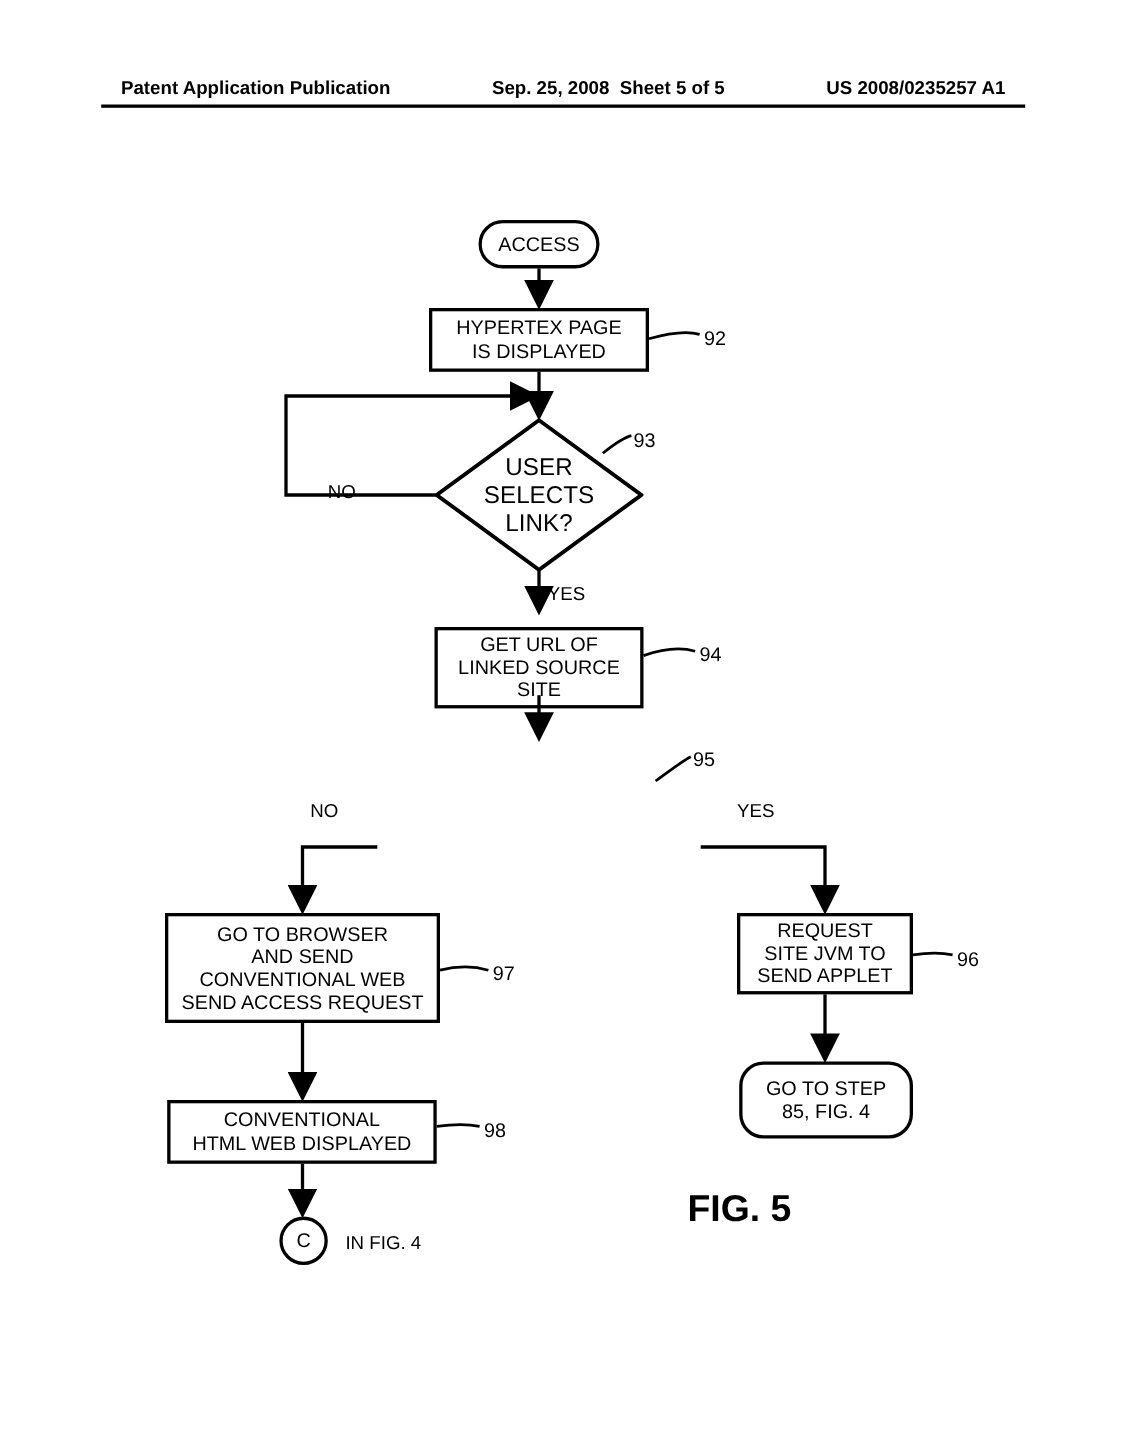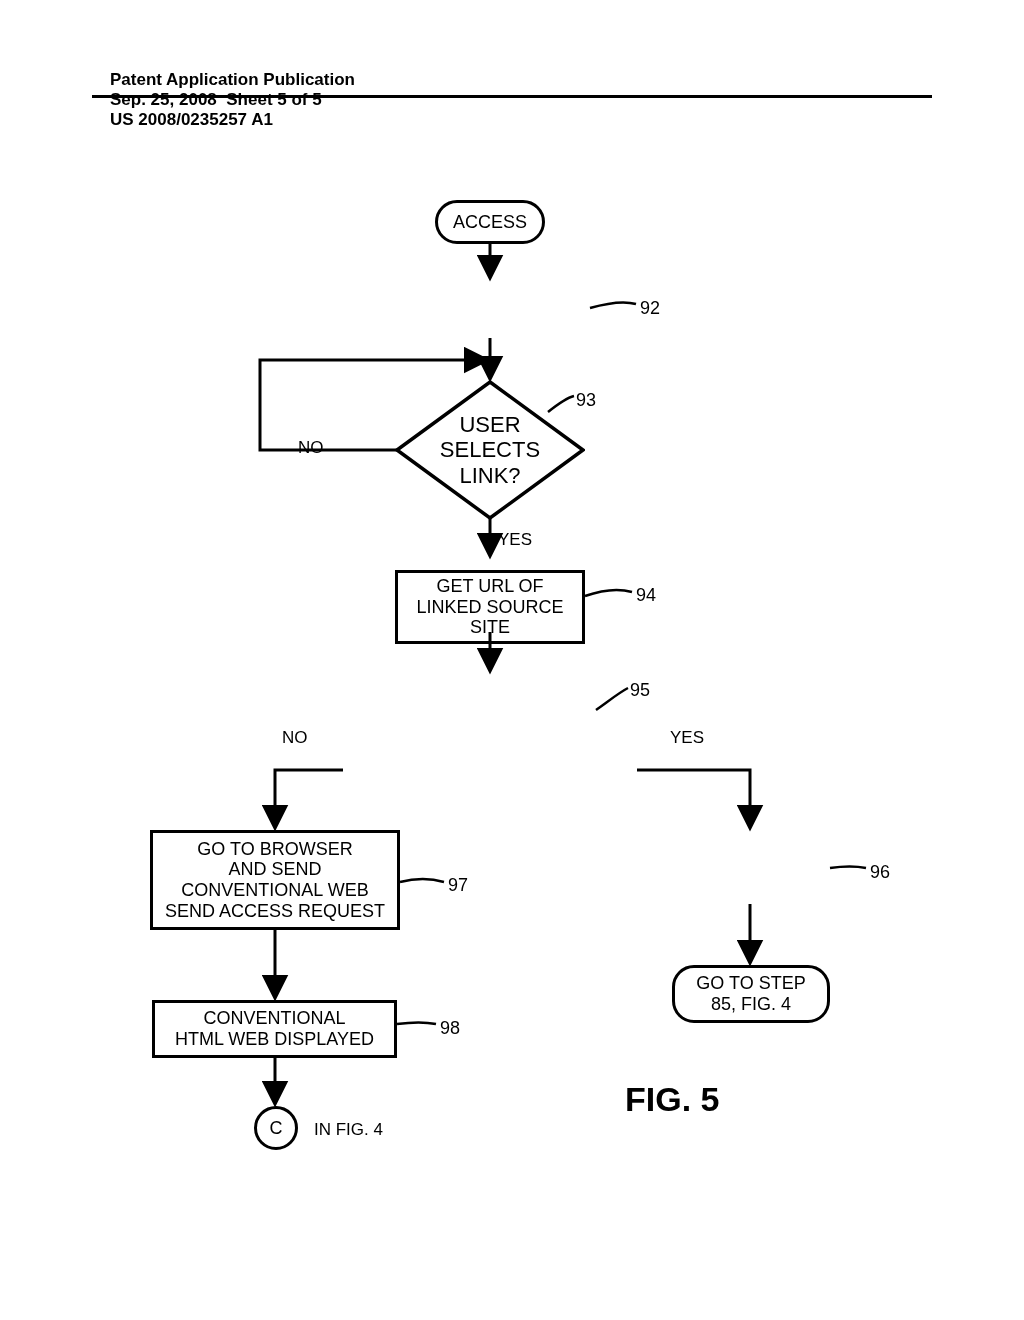--- a/index.html
+++ b/index.html
@@ -1,21 +1,21 @@
 <!DOCTYPE html>
 <html><head>
 <meta charset="utf-8">
 <style>
   * { box-sizing: border-box; margin: 0; padding: 0; }
   html, body { width: 1024px; height: 1320px; background: #fff; font-family: Arial, Helvetica, sans-serif; }
   .page { position: relative; width: 1024px; height: 1320px; }
 
   
   .hdr { position: absolute; top: 70px; left: 0; right: 0; }
-  .hdr-row { display: flex; justify-content: space-between; padding: 0 110px 0 110px; font-size: 17px; flex-direction: column; }
+  .hdr-row { display: flex; justify-content: space-between; padding: 0 110px 0 110px; font-size: 17px; }
   .hdr-left { font-weight: bold; }
   .hdr-mid { font-weight: bold; }
   .hdr-right { font-weight: bold; }
   .hdr-rule { position: absolute; top: 95px; left: 92px; right: 92px; height: 3px; background: #000; }
 
   
   .flow { position: absolute; left: 0; top: 0; width: 1024px; height: 1320px; }
 
   .box { position: absolute; border: 3px solid #000; text-align: center; font-size: 18px; line-height: 1.15; display: flex; align-items: center; justify-content: center; padding: 4px 6px; background: #fff; font-weight: 500; }
   .term { position: absolute; border: 3px solid #000; border-radius: 26px; text-align: center; font-size: 18px; display: flex; align-items: center; justify-content: center; background: #fff; font-weight: 500; padding: 4px 10px; }
@@ -45,45 +45,50 @@
       </div>
       <div class="hdr-right">US 2008/0235257 A1</div>
     </div>
   </div>
   <div class="hdr-rule"></div>
 
   <div class="flow">
 
     <div class="term" style="left:435px; top:200px; width:110px; height:44px;">ACCESS</div>
 
+    <div class="box" style="left:390px; top:280px; width:200px; height:58px; white-space:pre-line;">HYPERTEX PAGE
+IS DISPLAYED</div>
 
     <div class="diamond-wrap" style="left:395px; top:380px; width:190px; height:140px;">
       <svg class="diamond-shape" viewBox="0 0 190 140" preserveAspectRatio="none">
         <polygon points="95,2 188,70 95,138 2,70" fill="#fff" stroke="#000" stroke-width="3.5"></polygon>
       </svg>
       <div class="diamond-text" style="white-space:pre-line;">USER
 SELECTS
 LINK?</div>
     </div>
 
     <div class="box" style="left:395px; top:558px; width:190px; height:74px; white-space:pre-line;margin-top:12px;">GET URL OF
 LINKED SOURCE
 SITE</div>
 
 
+    <div class="box" style="left:670px; top:830px; width:160px; height:74px; white-space:pre-line;">REQUEST
+SITE JVM TO
+SEND APPLET</div>
 
     <div class="box" style="left:150px; top:830px; width:250px; height:100px; white-space:pre-line;">GO TO BROWSER
 AND SEND
 CONVENTIONAL WEB
 SEND ACCESS REQUEST</div>
 
     <div class="box" style="left:152px; top:1000px; width:245px; height:58px; white-space:pre-line;">CONVENTIONAL
 HTML WEB DISPLAYED</div>
 
-    <div class="term" style="left:672px; top:965px; width:158px; height:58px; white-space:pre-line; border-radius:22px;">GO TO STEP
+    <div class="term" style="left:672px; top:965px; width:158px; height:70px; white-space:pre-line; border-radius:22px;">GO TO STEP
 85, FIG. 4</div>
 
     <div class="circ" style="left:254px; top:1106px; width:44px; height:44px;">C</div>
     <div class="lbl" style="left:314px; top:1120px;">IN FIG. 4</div>
 
     <div class="lbl" style="left:298px; top:438px;">NO</div>
     <div class="lbl" style="left:498px; top:530px;">YES</div>
     <div class="lbl" style="left:282px; top:728px;">NO</div>
     <div class="lbl" style="left:670px; top:728px;">YES</div>
 

